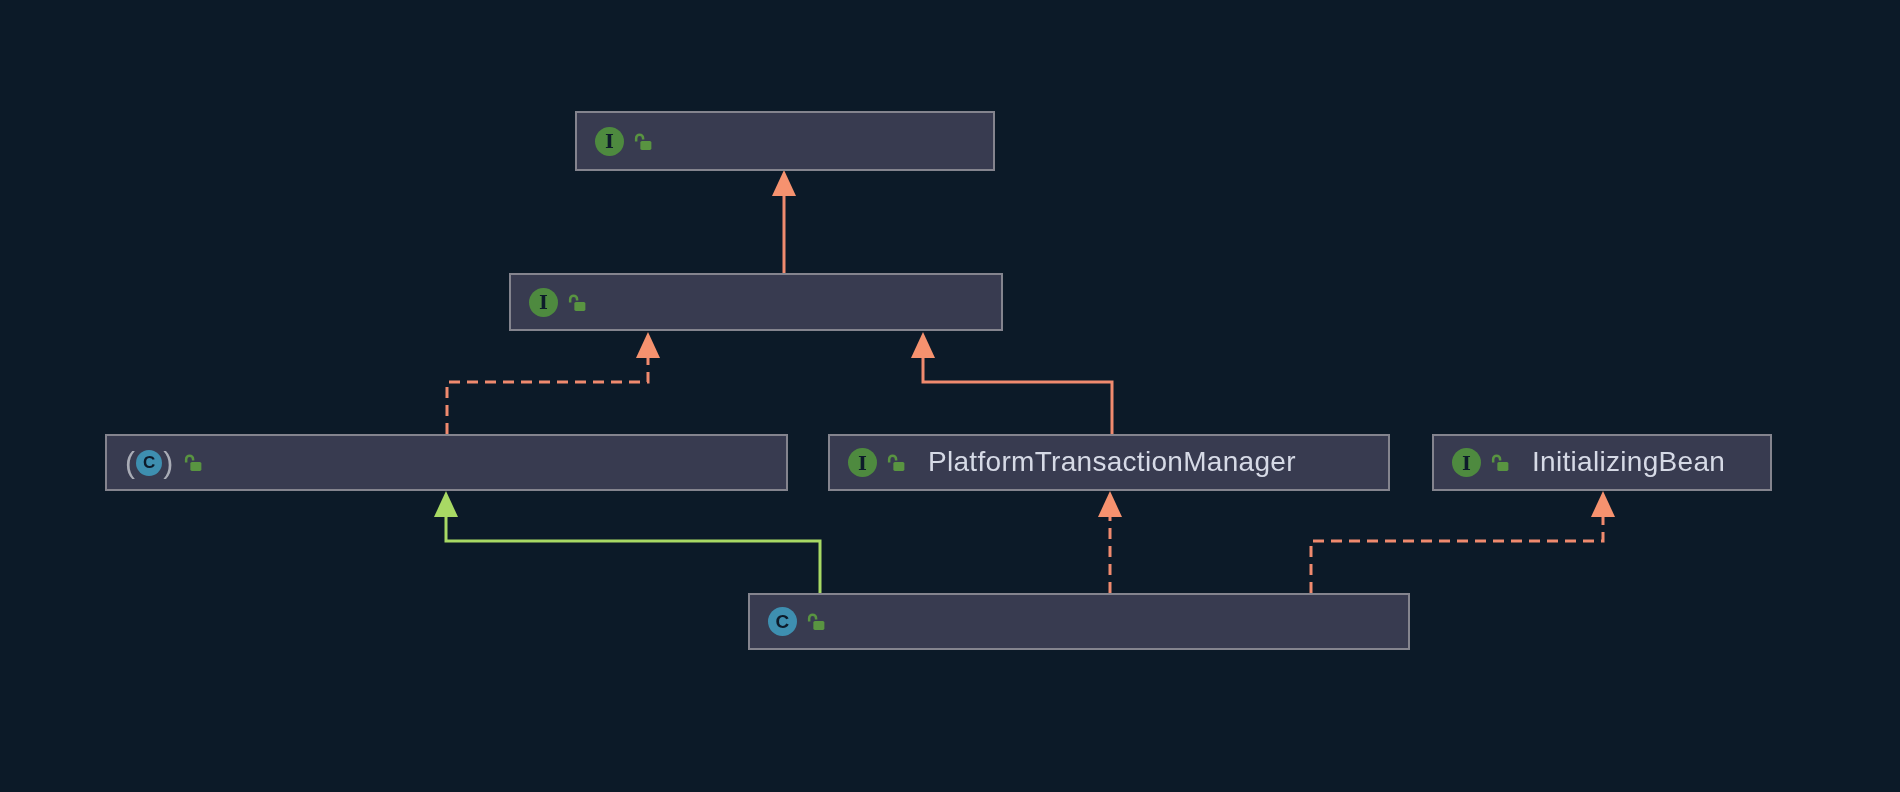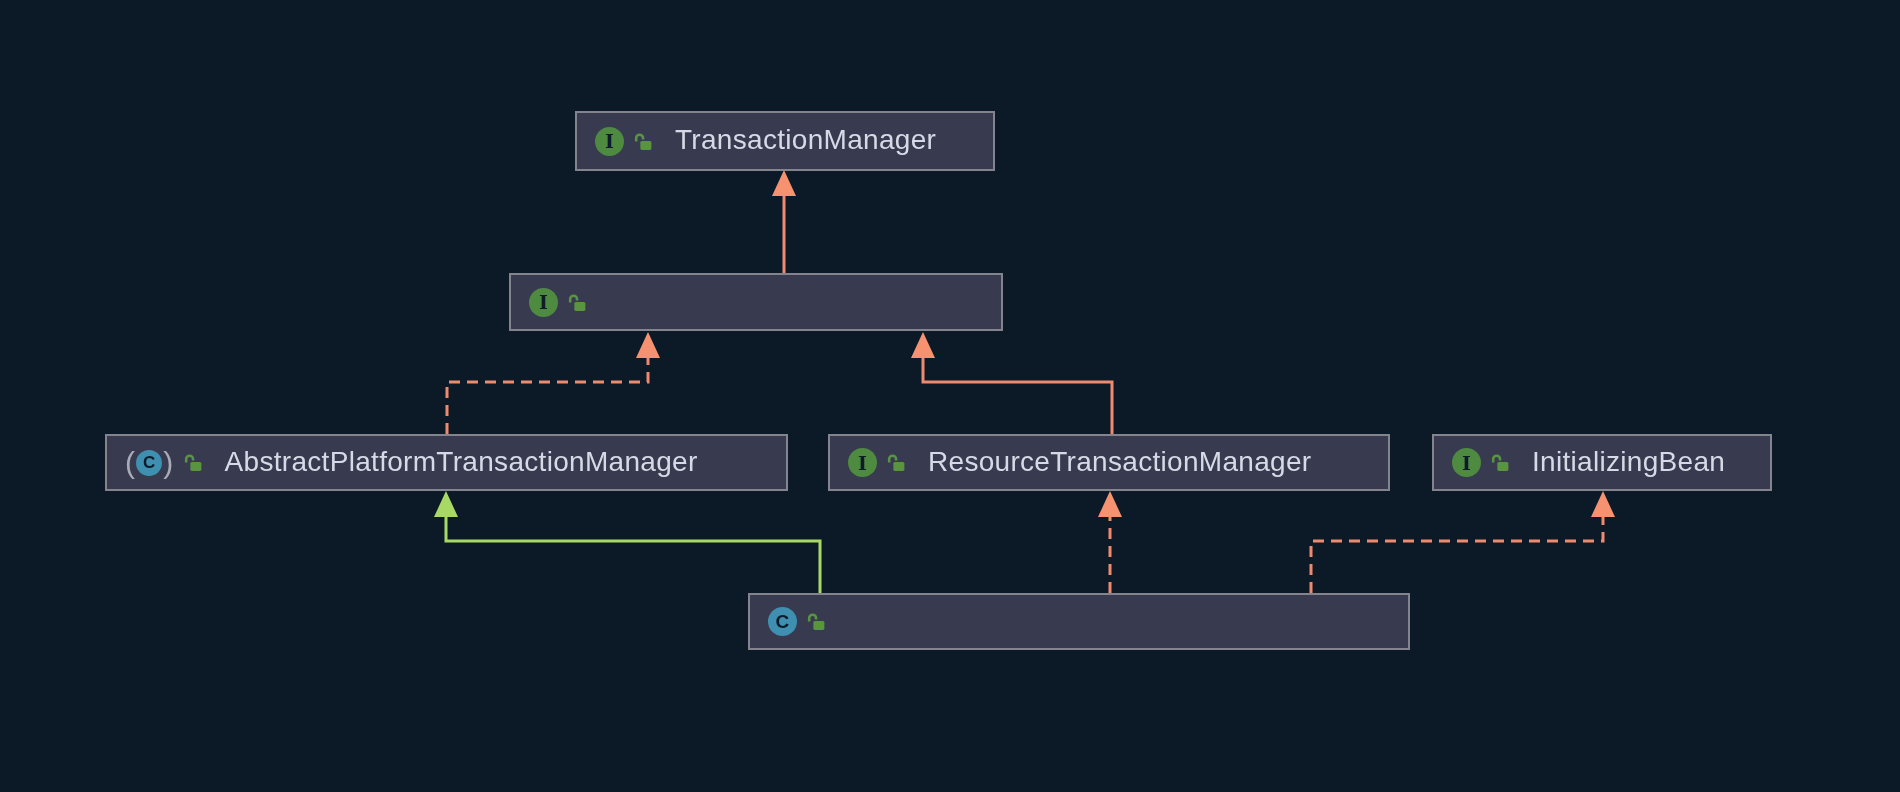--- a/index.html
+++ b/index.html
@@ -113,21 +113,20 @@
   </svg>
 
   <div class="node" style="left:575px; top:111px; width:420px; height:60px;">
     <span class="iconwrap">
       <span class="circle-icon iface-circle">I</span>
     </span>
     <svg class="lock-icon" viewBox="0 0 20 20">
       <path d="M3 10 V6.8 a3.3 3.3 0 0 1 6.6 0 v1.4" fill="none" stroke="#599441" stroke-width="2.4"></path>
       <rect x="7" y="9.5" width="10.5" height="8.5" rx="1.5" fill="#599441"></rect>
     </svg>
-    <span class="node-label">TransactionManager</span>
   </div>
 
   <div class="node" style="left:509px; top:273px; width:494px; height:58px;">
     <span class="iconwrap">
       <span class="circle-icon iface-circle">I</span>
     </span>
     <svg class="lock-icon" viewBox="0 0 20 20">
       <path d="M3 10 V6.8 a3.3 3.3 0 0 1 6.6 0 v1.4" fill="none" stroke="#599441" stroke-width="2.4"></path>
       <rect x="7" y="9.5" width="10.5" height="8.5" rx="1.5" fill="#599441"></rect>
     </svg>
@@ -136,32 +135,31 @@
   <div class="node" style="left:105px; top:434px; width:683px; height:57px;">
     <span class="iconwrap">
       <span class="paren left">(</span>
       <span class="circle-icon class-circle" style="width:26px;height:26px;font-size:17px;">C</span>
       <span class="paren right">)</span>
     </span>
     <svg class="lock-icon" viewBox="0 0 20 20">
       <path d="M3 10 V6.8 a3.3 3.3 0 0 1 6.6 0 v1.4" fill="none" stroke="#599441" stroke-width="2.4"></path>
       <rect x="7" y="9.5" width="10.5" height="8.5" rx="1.5" fill="#599441"></rect>
     </svg>
-    <span class="node-label">AbstractPlatformTransactionManager</span>
   </div>
 
   <div class="node" style="left:828px; top:434px; width:562px; height:57px;">
     <span class="iconwrap">
       <span class="circle-icon iface-circle">I</span>
     </span>
     <svg class="lock-icon" viewBox="0 0 20 20">
       <path d="M3 10 V6.8 a3.3 3.3 0 0 1 6.6 0 v1.4" fill="none" stroke="#599441" stroke-width="2.4"></path>
       <rect x="7" y="9.5" width="10.5" height="8.5" rx="1.5" fill="#599441"></rect>
     </svg>
-    <span class="node-label">ResourceTransactionManager</span>
+    <span class="node-label">PlatformTransactionManager</span>
   </div>
 
   <div class="node" style="left:1432px; top:434px; width:340px; height:57px;">
     <span class="iconwrap">
       <span class="circle-icon iface-circle">I</span>
     </span>
     <svg class="lock-icon" viewBox="0 0 20 20">
       <path d="M3 10 V6.8 a3.3 3.3 0 0 1 6.6 0 v1.4" fill="none" stroke="#599441" stroke-width="2.4"></path>
       <rect x="7" y="9.5" width="10.5" height="8.5" rx="1.5" fill="#599441"></rect>
     </svg>

